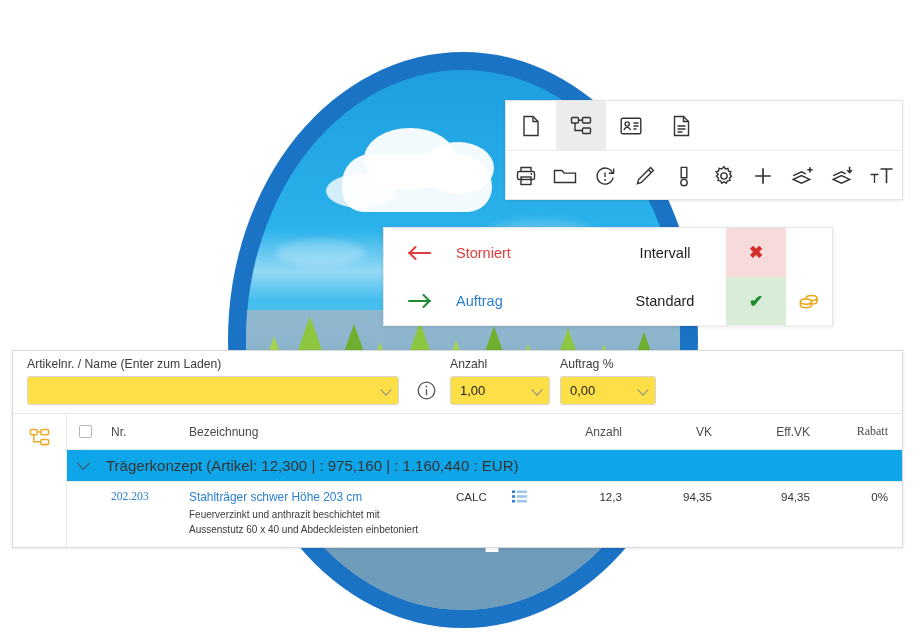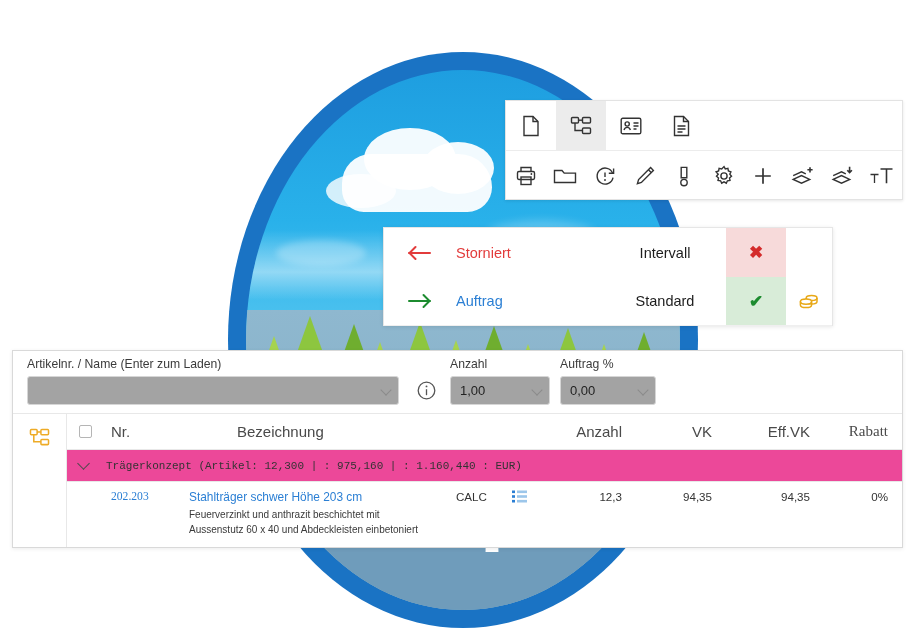--- a/index.html
+++ b/index.html
@@ -193,21 +193,21 @@
     color: #3b3b3b;
     margin-bottom: 5px;
     line-height: 14px;
     white-space: nowrap;
   }
   .select-box {
     position: relative;
     height: 29px;
     border: 1px solid #d6d6d6;
     border-radius: 3px;
-    background: #a3a3a3;
+    background: #fde047;
     display: flex; align-items: center;
     padding: 0 32px 0 9px;
     font-size: 13px;
     color: #222;
   }
   .caret {
     position: absolute;
     right: 8px; top: 50%;
     width: 8px; height: 8px;
     margin-top: -5px;
@@ -229,48 +229,47 @@
     width: 54px;
     border-right: 1px solid #e8e8e8;
     display: flex; justify-content: center;
     padding-top: 14px;
   }
   #table-main { flex: 1; }
   .t-head {
     display: flex; align-items: center;
     height: 36px;
     border-bottom: 1px solid #e8e8e8;
-    font-size: 15px;
+    font-size: 12px;
     color: #4a4a4a;
   }
   .th { display: flex; align-items: center; }
   .th.c-check { width: 44px; justify-content: flex-start; padding-left:12px;}
   .th.c-nr    { width: 78px; }
-  .th.c-bez   { flex: 1; margin-left: 48px; }
+  .th.c-bez   { flex: 1; }
   .th.c-calc  { width: 56px; }
   .th.c-list  { width: 42px; }
   .th.c-anz   { width: 86px; justify-content: flex-end; padding-right: 18px;}
   .th.c-vk    { width: 96px; justify-content: flex-end; padding-right: 24px;}
   .th.c-evk   { width: 96px; justify-content: flex-end; padding-right: 22px;}
   .th.c-rab   { width: 70px; justify-content: flex-end; padding-right: 14px; font-family: Liberation Serif, serif;}
   .checkbox {
     width: 13px; height: 13px;
     border: 1px solid #b5b5b5;
     border-radius: 2px;
     background: #fff;
   }
   .group-row {
     display: flex; align-items: center;
     height: 32px;
-    background: #ec4899;
+    background: #0ea5e9;
     border-bottom: 1px solid #e8e8e8;
-    font-size: 11px;
+    font-size: 15px;
     color: #333;
     padding-left: 12px;
-    font-family: Liberation Mono, monospace;
   }
   .chev {
     width: 9px; height: 9px;
     border-right: 1.6px solid #4a4a4a;
     border-bottom: 1.6px solid #4a4a4a;
     transform: rotate(45deg);
     margin-right: 18px;
     margin-top: -4px;
   }
   .item-row { display: flex; padding-top: 8px; }

